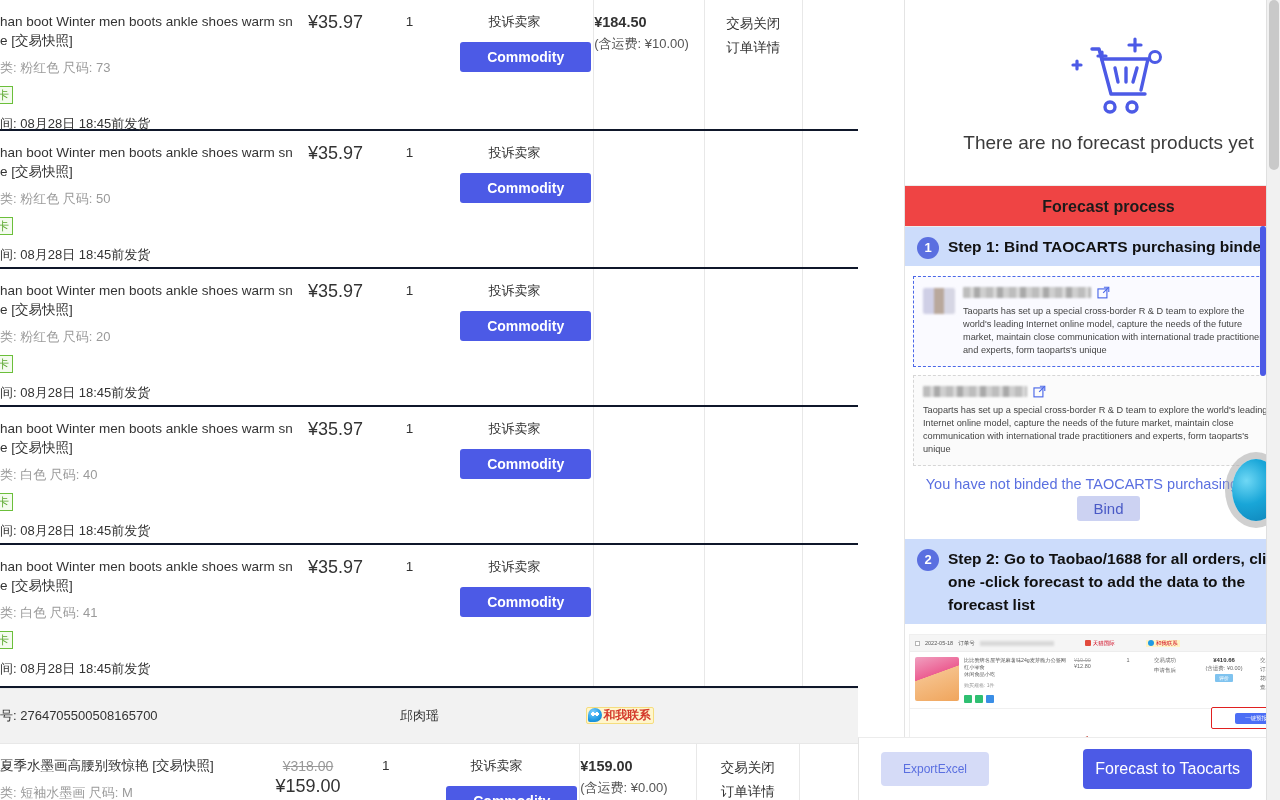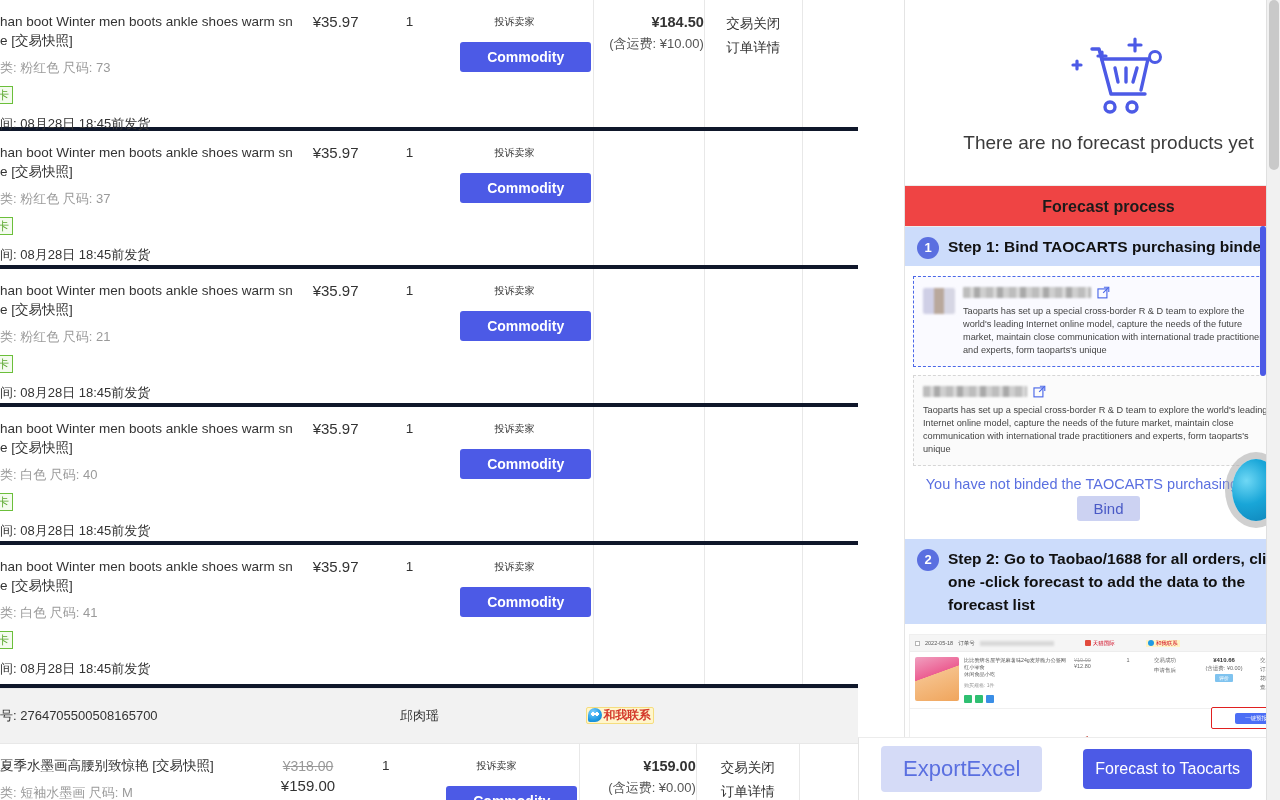--- a/index.html
+++ b/index.html
@@ -15,29 +15,29 @@
   
   #order-table {
     position: absolute; left: 0; top: 0;
     width: 858px; height: 800px;
     background: #fff;
     overflow: hidden;
   }
   .order-row {
     position: relative;
     display: flex;
-    border-bottom: 4px solid #0f172a;
+    border-bottom: 2px solid #0f172a;
     background: #fff;
   }
   .cell { position: relative; padding: 12px 0 0 0; }
   .c-product { width: 288px; padding-left: 0; }
   .c-price   { width: 112px; text-align: center; }
   .c-qty     { width: 62px;  text-align: center; }
   .c-action  { width: 185px; text-align: center; }
-  .c-total   { width: 130px; text-align: right; border-left: 1px solid #e8e8e8; }
+  .c-total   { width: 130px; text-align: left; border-left: 1px solid #e8e8e8; }
   .c-status  { width: 115px; text-align: center; border-left: 1px solid #e8e8e8; }
   .c-extra   { width: 66px;  border-left: 1px solid #e8e8e8; }
 
   .prod-title {
     font-size: 13.5px; color: #333; line-height: 19px;
     white-space: nowrap;
   }
   .prod-attr {
     font-size: 13px; color: #9a9a9a; line-height: 19px;
     margin-top: 8px; white-space: nowrap;
@@ -50,24 +50,24 @@
     font-size: 11.5px;
     line-height: 14px;
     padding: 1px 3px;
     background: #f4fbef;
     margin-left: -18px;
   }
   .prod-ship {
     font-size: 13px; color: #333; line-height: 19px; margin-top: 10px;
     white-space: nowrap;
   }
-  .price-main { font-size: 15px; color: #333; line-height: 20px; }
+  .price-main { font-size: 18px; color: #333; line-height: 20px; }
   .price-old  { font-size: 14px; color: #999; text-decoration: line-through; line-height: 20px;}
   .qty-val    { font-size: 13.5px; color: #333; line-height: 20px; }
-  .act-link   { font-size: 10px; color: #333; line-height: 20px; }
+  .act-link   { font-size: 13px; color: #333; line-height: 20px; }
 
   .commodity-btn {
     display: block;
     margin: 10px 2px 0 auto;
     width: 131px; height: 30px;
     background: #4c5ae6;
     color: #fff;
     font-size: 14px; font-weight: bold;
     border: none; border-radius: 3px;
     line-height: 30px; text-align: center;
@@ -278,21 +278,21 @@
     width: 408px; height: 63px;
     background: #fff;
     border-top: 1px solid #ececec;
     border-left: 1px solid #e4e4e4;
     display: flex; align-items: center; justify-content: space-between;
     padding: 0 14px 0 22px;
   }
   .export-btn {
     background: #d5dbf7; color: #5a6fe0;
     border: none; border-radius: 4px;
-    font-size: 22px; padding: 10px 22px;
+    font-size: 12px; padding: 10px 22px;
     cursor: pointer;
     font-family: "Liberation Sans", sans-serif;
   }
   .forecast-btn {
     background: #4c5ae6; color: #fff;
     border: none; border-radius: 4px;
     font-size: 16px; padding: 11px 12px;
     cursor: pointer;
     font-family: "Liberation Sans", sans-serif;
   }
@@ -356,21 +356,21 @@
       <div class="cell c-status">
         <div class="status-line">交易关闭</div>
         <div class="status-line">订单详情</div>
       </div>
       <div class="cell c-extra"></div>
     </div>
 
     <div class="order-row" style="height:138px">
       <div class="cell c-product">
         <div class="prod-title"><span>han boot Winter men boots ankle shoes warm sn</span><br><span>e [交易快照]</span></div>
-        <div class="prod-attr">类: 粉红色  尺码: 37</div>
+        <div class="prod-attr">类: 粉红色  尺码: 50</div>
         <div class="prod-badge">充卡</div>
         <div class="prod-ship">间: 08月28日 18:45前发货</div>
       </div>
       <div class="cell c-price">
         <div class="price-main">¥35.97</div>
       </div>
       <div class="cell c-qty">
         <div class="qty-val">1</div>
       </div>
       <div class="cell c-action">
@@ -378,21 +378,21 @@
         <button class="commodity-btn">Commodity</button>
       </div>
       <div class="cell c-total"></div>
       <div class="cell c-status"></div>
       <div class="cell c-extra"></div>
     </div>
 
     <div class="order-row" style="height:138px">
       <div class="cell c-product">
         <div class="prod-title"><span>han boot Winter men boots ankle shoes warm sn</span><br><span>e [交易快照]</span></div>
-        <div class="prod-attr">类: 粉红色  尺码: 21</div>
+        <div class="prod-attr">类: 粉红色  尺码: 20</div>
         <div class="prod-badge">充卡</div>
         <div class="prod-ship">间: 08月28日 18:45前发货</div>
       </div>
       <div class="cell c-price">
         <div class="price-main">¥35.97</div>
       </div>
       <div class="cell c-qty">
         <div class="qty-val">1</div>
       </div>
       <div class="cell c-action">

